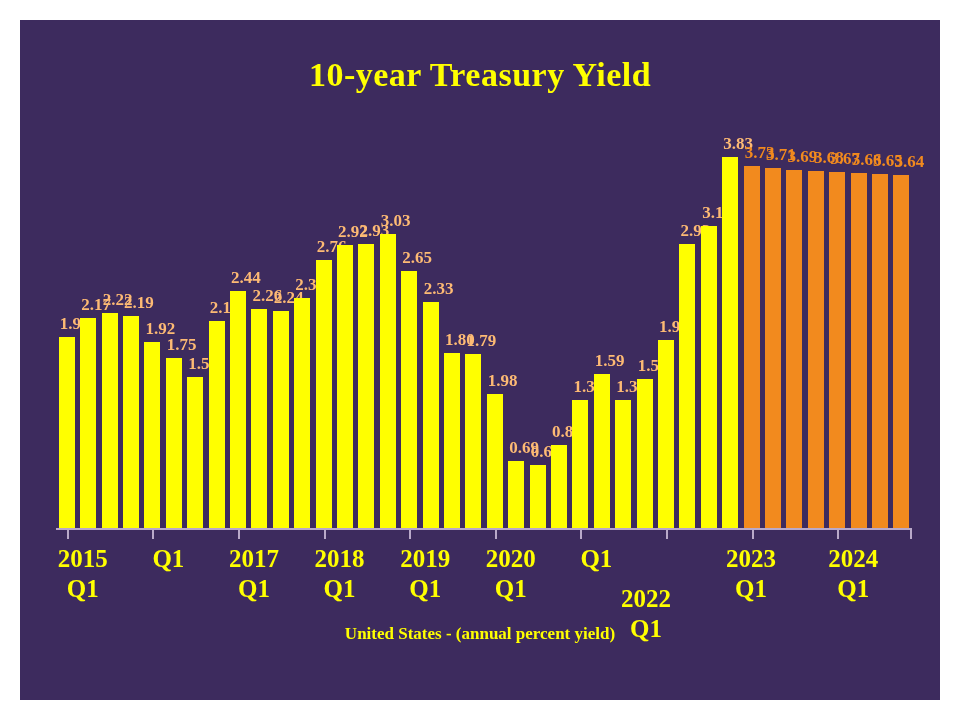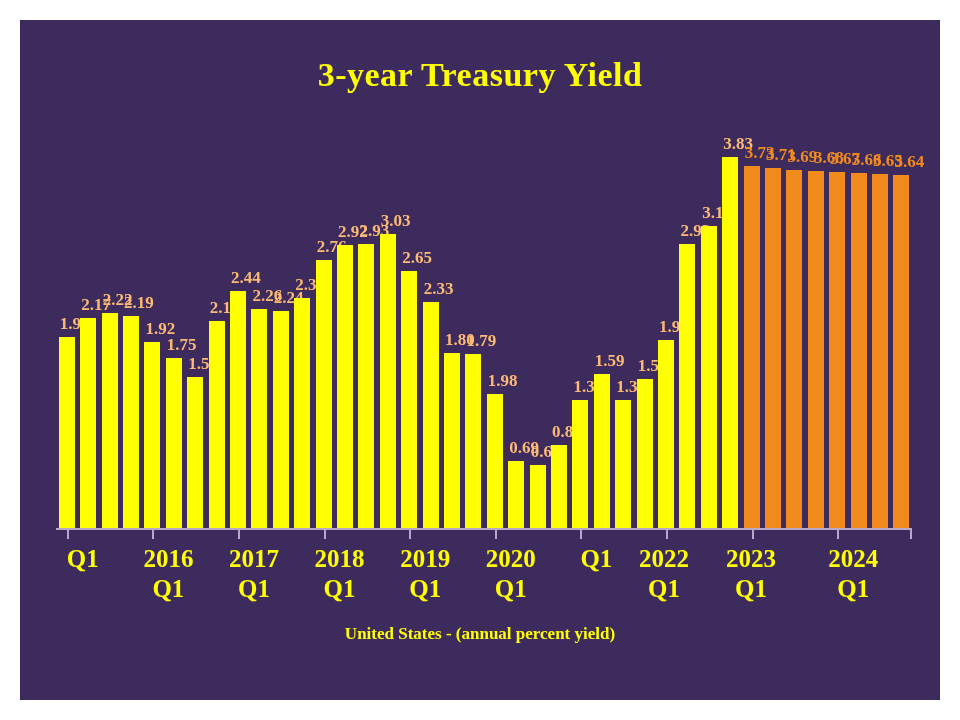--- a/index.html
+++ b/index.html
@@ -83,21 +83,21 @@
     font-weight:bold;
     line-height:1.45;
   }
   #footer div{display:block;}
 </style>
 </head>
 <body>
 
 <div id="chart-root">
 
-  <div id="chart-title">3-year Treasury Yield</div>
+  <div id="chart-title">10-year Treasury Yield</div>
 
   <div id="plot">
       <div class="bar actual" title="2015 Q1: 1.97" style="left: 2.7px; height: 191.09px;"></div>
       <div class="blabel actual" style="left: 10.7px; bottom: 194.09px;">1.97</div>
       <div class="bar actual" title="2015 Q2: 2.17" style="left: 24.1px; height: 210.49px;"></div>
       <div class="blabel actual" style="left: 32.1px; bottom: 213.49px;">2.17</div>
       <div class="bar actual" title="2015 Q3: 2.22" style="left: 45.5px; height: 215.34px;"></div>
       <div class="blabel actual" style="left: 53.5px; bottom: 218.34px;">2.22</div>
       <div class="bar actual" title="2015 Q4: 2.19" style="left: 66.9px; height: 212.43px;"></div>
       <div class="blabel actual" style="left: 74.9px; bottom: 215.43px;">2.19</div>
@@ -184,24 +184,24 @@
       <div class="tick" style="left: 389.1px;"></div>
       <div class="tick" style="left: 474.7px;"></div>
       <div class="tick" style="left: 560.3px;"></div>
       <div class="tick" style="left: 645.9px;"></div>
       <div class="tick" style="left: 731.5px;"></div>
       <div class="tick" style="left: 817.1px;"></div>
       <div class="tick" style="left: 890px;"></div>
     </div>
   <div id="xlabels">
       <div class="xlabel" style="left: 62.8px;">
+        <span class="yr">2015</span>
         <span class="qt">Q1</span>
       </div>
       <div class="xlabel" style="left: 148.4px;">
-        <span class="yr">2016</span>
         <span class="qt">Q1</span>
       </div>
       <div class="xlabel" style="left: 234px;">
         <span class="yr">2017</span>
         <span class="qt">Q1</span>
       </div>
       <div class="xlabel" style="left: 319.6px;">
         <span class="yr">2018</span>
         <span class="qt">Q1</span>
       </div>
@@ -209,21 +209,21 @@
         <span class="yr">2019</span>
         <span class="qt">Q1</span>
       </div>
       <div class="xlabel" style="left: 490.8px;">
         <span class="yr">2020</span>
         <span class="qt">Q1</span>
       </div>
       <div class="xlabel" style="left: 576.4px;">
         <span class="qt">Q1</span>
       </div>
-      <div class="xlabel" style="left: 644px;">
+      <div class="xlabel" style="left: 626px; margin-top: 40px;">
         <span class="yr">2022</span>
         <span class="qt">Q1</span>
       </div>
       <div class="xlabel" style="left: 731px;">
         <span class="yr">2023</span>
         <span class="qt">Q1</span>
       </div>
       <div class="xlabel" style="left: 833.2px;">
         <span class="yr">2024</span>
         <span class="qt">Q1</span>

